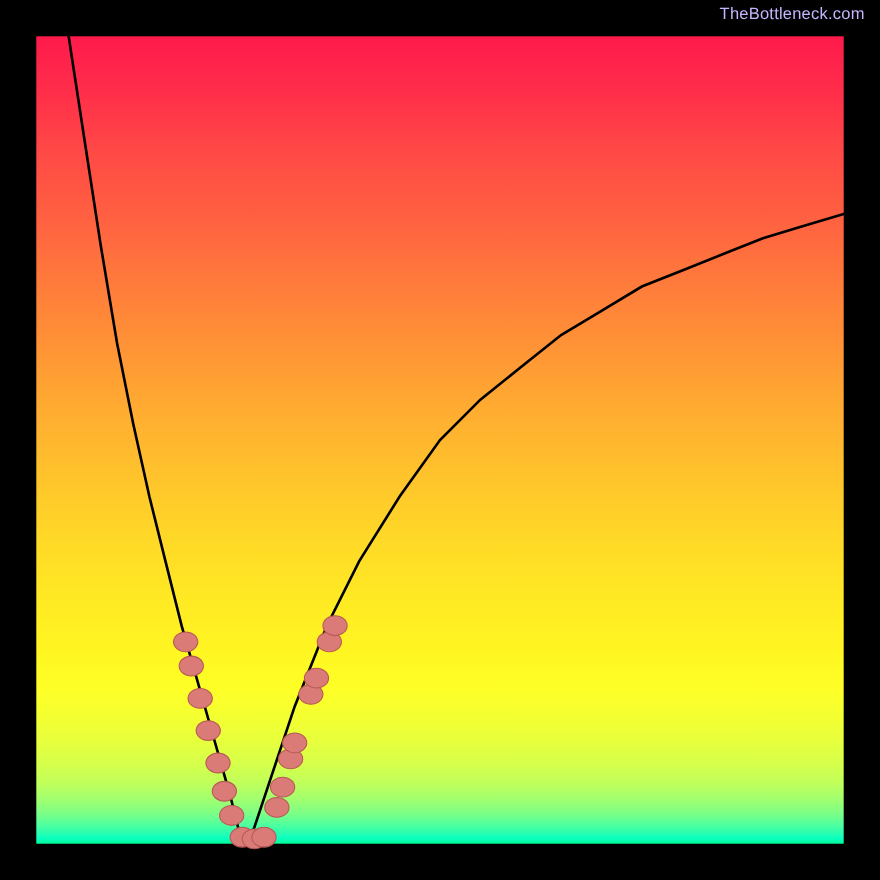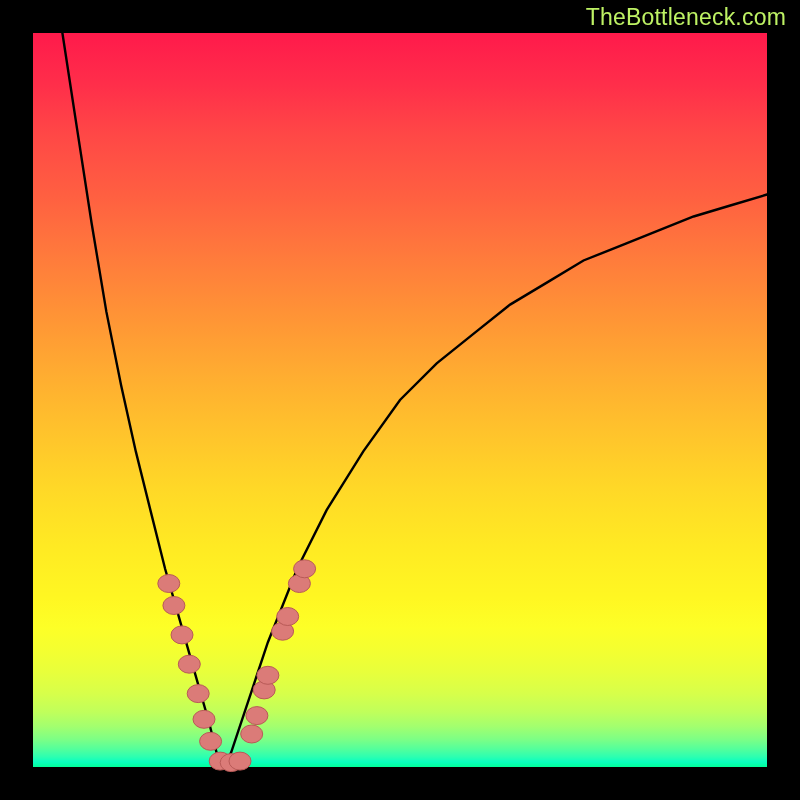--- a/index.html
+++ b/index.html
@@ -47,22 +47,22 @@
       #55ff9b 97.5%,
       #2dffb0 98.6%,
       #0affbf 99.3%,
       #02ff9a 100%
     );
   }
   .watermark {
     position: absolute;
     top: 4px;
     right: 14px;
-    color: #bef264;
-    font-size: 23px;
+    color: #c4b5fd;
+    font-size: 15px;
     font-weight: 500;
     letter-spacing: 0.2px;
   }
   svg.curves {
     position: absolute;
     top: 0;
     left: 0;
   }
 </style>
 </head>

